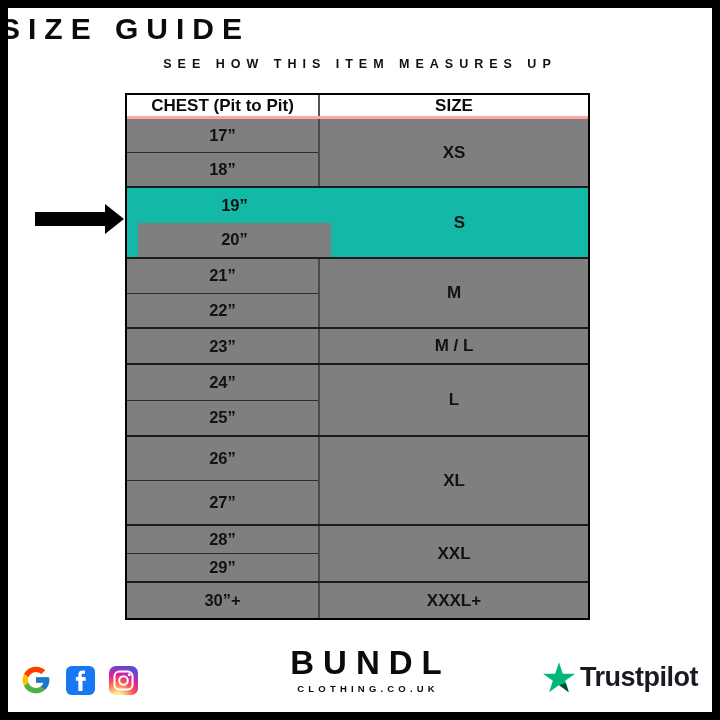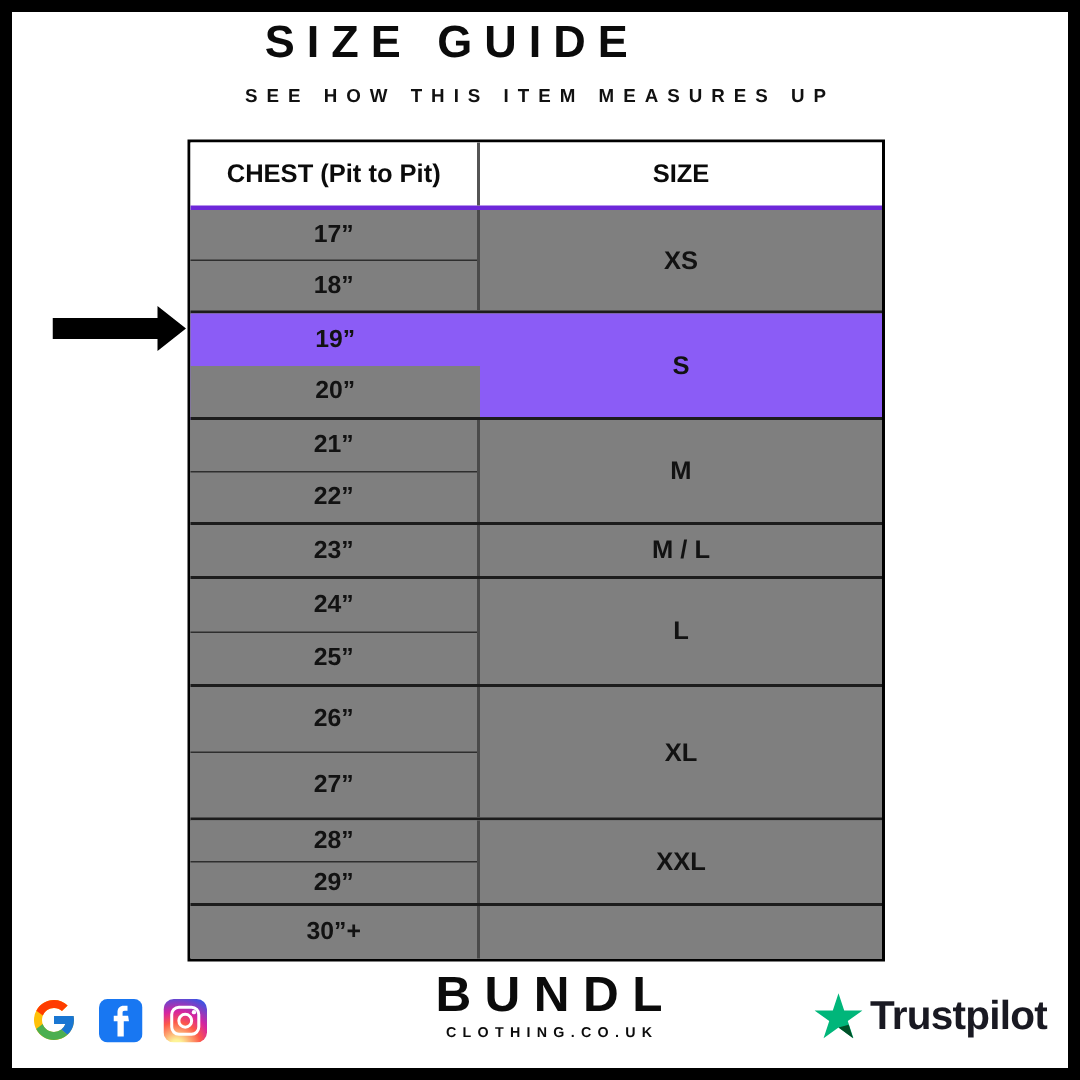--- a/index.html
+++ b/index.html
@@ -1,40 +1,40 @@
 <!DOCTYPE html>
 <html><head>
 <meta charset="utf-8">
 <style>
   html,body{margin:0;padding:0;background:#e8e8e8;}
   *{box-sizing:border-box;font-family:"Liberation Sans","DejaVu Sans",sans-serif;}
   #canvas{position:relative;width:720px;height:720px;background:#ffffff;overflow:hidden;}
   .frame{position:absolute;inset:0;border:8px solid #000;pointer-events:none;z-index:50;}
 
-  .title{position:absolute;top:12px;left:0;width:603px;text-align:center;
+  .title{position:absolute;top:12px;left:0;width:603px;
          font-size:30px;font-weight:700;letter-spacing:8px;color:#0b0b0b;}
   .subtitle{position:absolute;top:57px;left:0;width:720px;text-align:center;
          font-size:12.5px;font-weight:700;letter-spacing:6px;color:#111;}
 
   .sizetable{position:absolute;left:125px;top:93px;width:465px;border:2px solid #000;background:#fff;}
-  .thead{display:flex;height:45px;border-bottom:3px solid #6d28d9;background:#fff;}
+  .thead{display:flex;height:24px;border-bottom:3px solid #fca5a5;background:#fff;}
   .th{display:flex;align-items:center;justify-content:center;font-size:17px;font-weight:700;color:#0b0b0b;}
   .th.chest{width:193px;border-right:2px solid #555;}
   .th.size{flex:1;}
 
   .sec{display:flex;background:#7f7f7f;border-bottom:2px solid #1c1c1c;}
   .sec.last{border-bottom:none;}
   .chest-col{width:193px;border-right:2px solid #4a4a4a;display:flex;flex-direction:column;}
   .sub{flex:1;display:flex;align-items:center;justify-content:center;
        font-size:16.5px;font-weight:700;color:#121212;}
   .chest-col.split .sub:first-child{border-bottom:1px solid #2e2e2e;}
   .size-col{flex:1;display:flex;align-items:center;justify-content:center;
        font-size:17px;font-weight:700;color:#121212;}
 
-  .sec.hl{background:#8b5cf6;}
+  .sec.hl{background:#14b8a6;padding-left:11px;}
   .sec.hl .chest-col{border-right:none;}
   .sec.hl .sub.gray{background:#7f7f7f;}
 
   .arrow{position:absolute;left:35px;top:204px;width:89px;height:30px;z-index:10;}
 
   .footer-icons{position:absolute;left:20px;top:664px;display:flex;align-items:center;gap:14px;}
   .sicon{display:block;}
 
   .brand{position:absolute;left:0;top:646px;width:720px;text-align:center;padding-left:12px;}
   .brand-name{font-size:33px;font-weight:700;letter-spacing:9px;color:#0b0b0b;line-height:1.0;
@@ -112,20 +112,21 @@
         <div class="sub">28”</div>
         <div class="sub">29”</div>
       </div>
       <div class="size-col">XXL</div>
     </div>
 
     <div class="sec last" style="height:35px">
       <div class="chest-col">
         <div class="sub">30”+</div>
       </div>
+      <div class="size-col">XXXL+</div>
     </div>
   </div>
 
   <svg class="arrow" viewBox="0 0 89 30">
     <path d="M0 8 H70 V0 L89 15 L70 30 V22 H0 Z" fill="#000"></path>
   </svg>
 
   <div class="footer-icons">
     <svg class="sicon" width="32" height="32" viewBox="0 0 48 48">
       <path fill="#FFC107" d="M43.611 20.083H42V20H24v8h11.303c-1.649 4.657-6.08 8-11.303 8-6.627 0-12-5.373-12-12s5.373-12 12-12c3.059 0 5.842 1.154 7.961 3.039l5.657-5.657C34.046 6.053 29.268 4 24 4 12.955 4 4 12.955 4 24s8.955 20 20 20 20-8.955 20-20c0-1.341-.138-2.65-.389-3.917z"></path>

